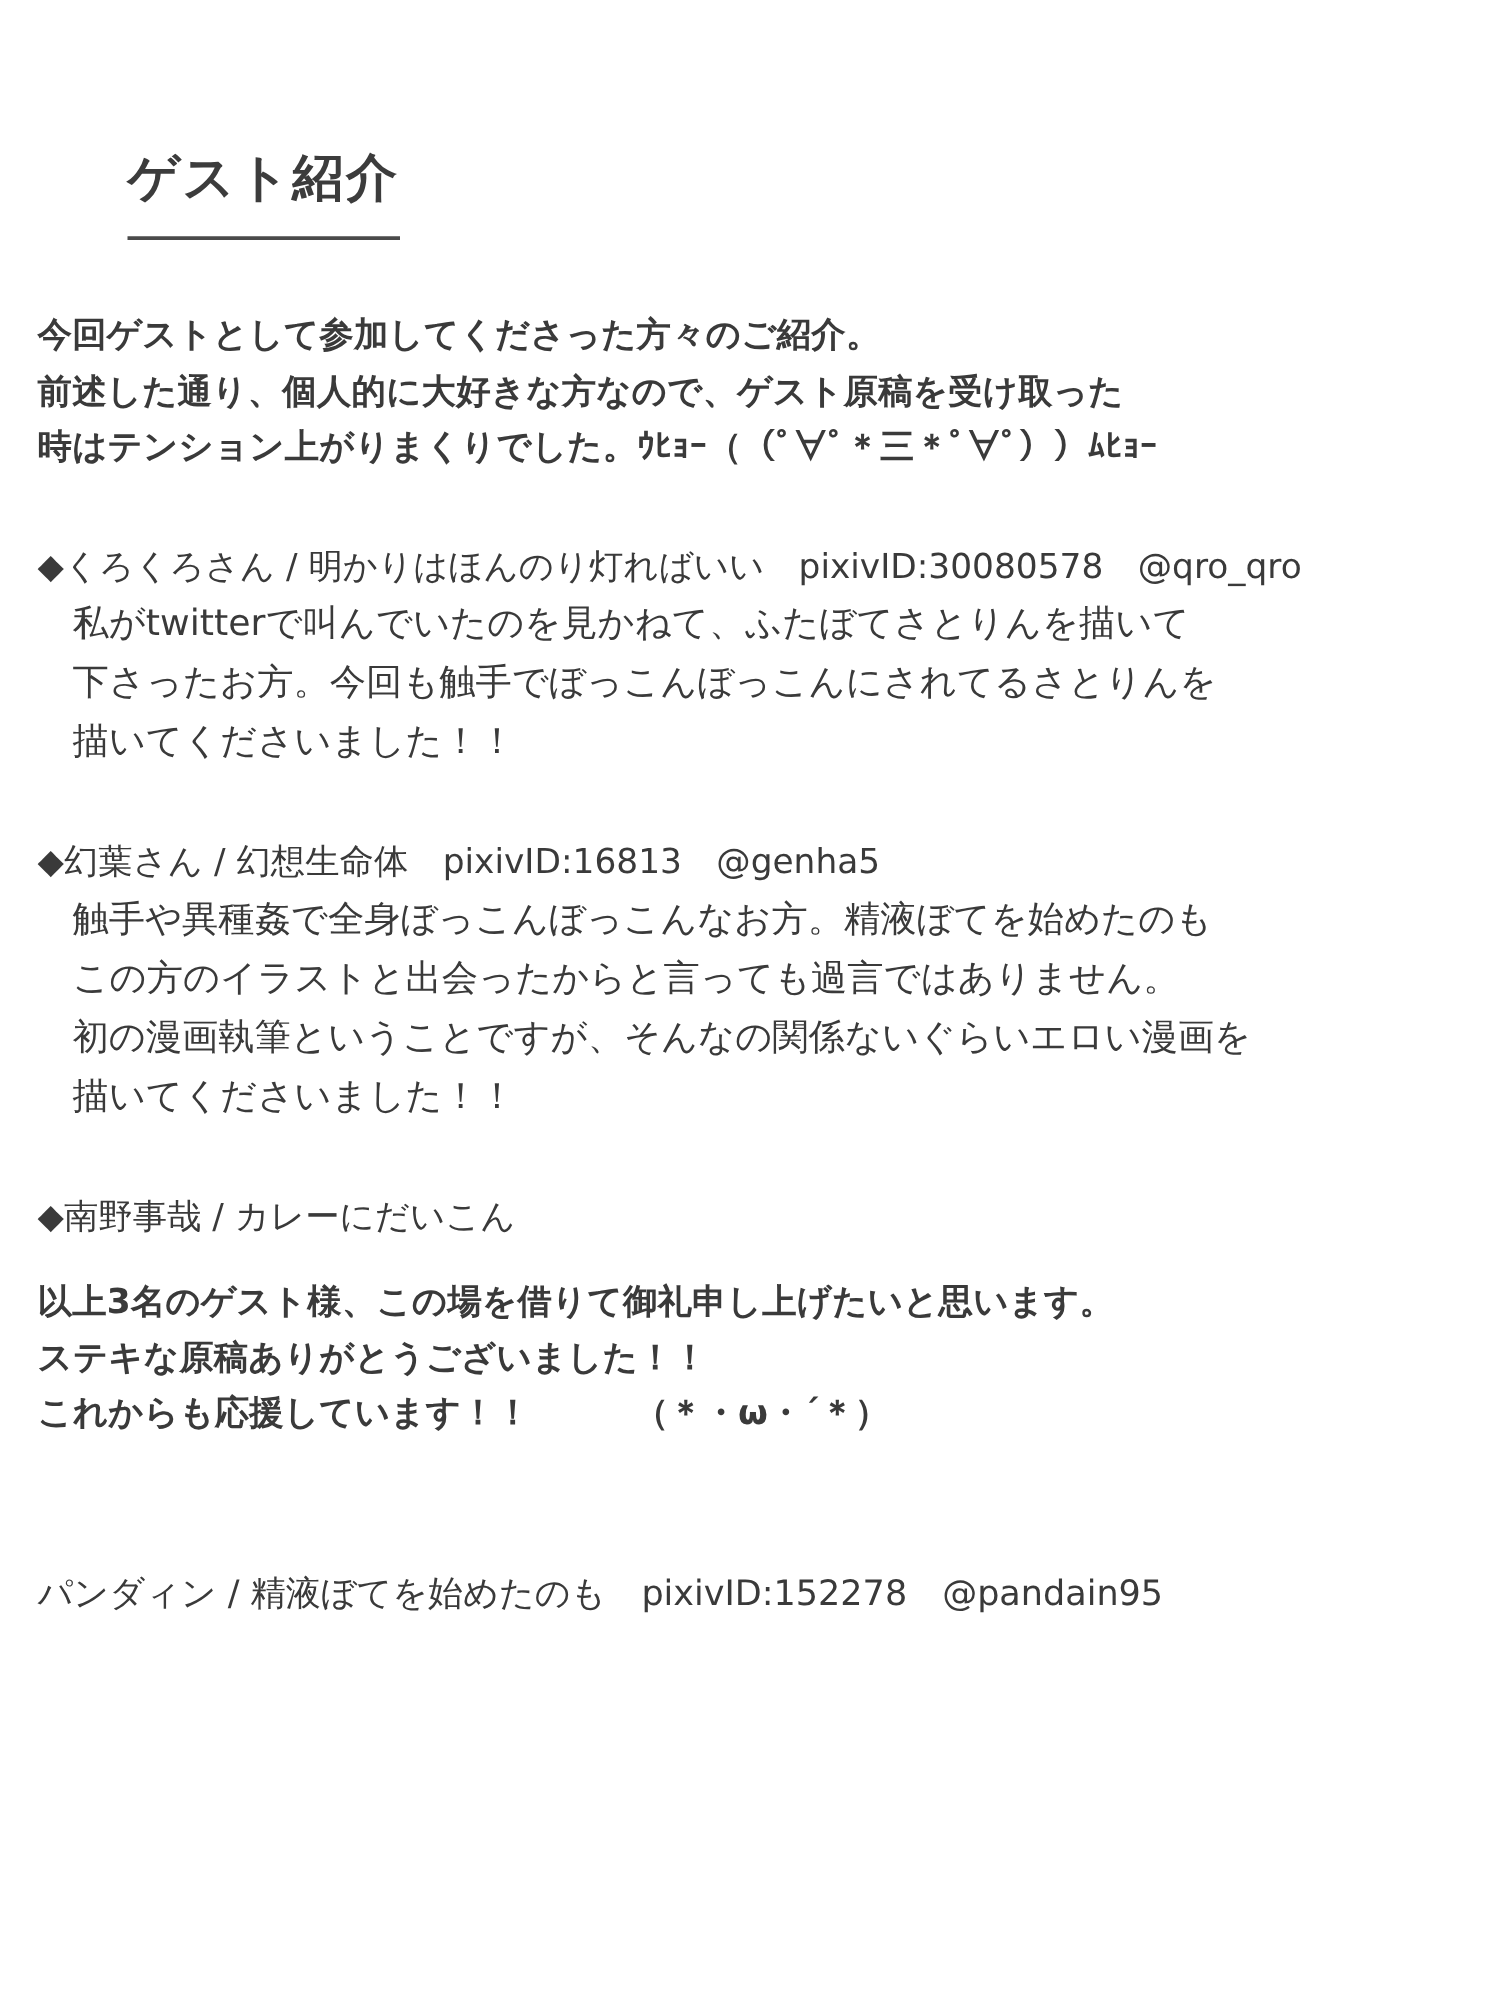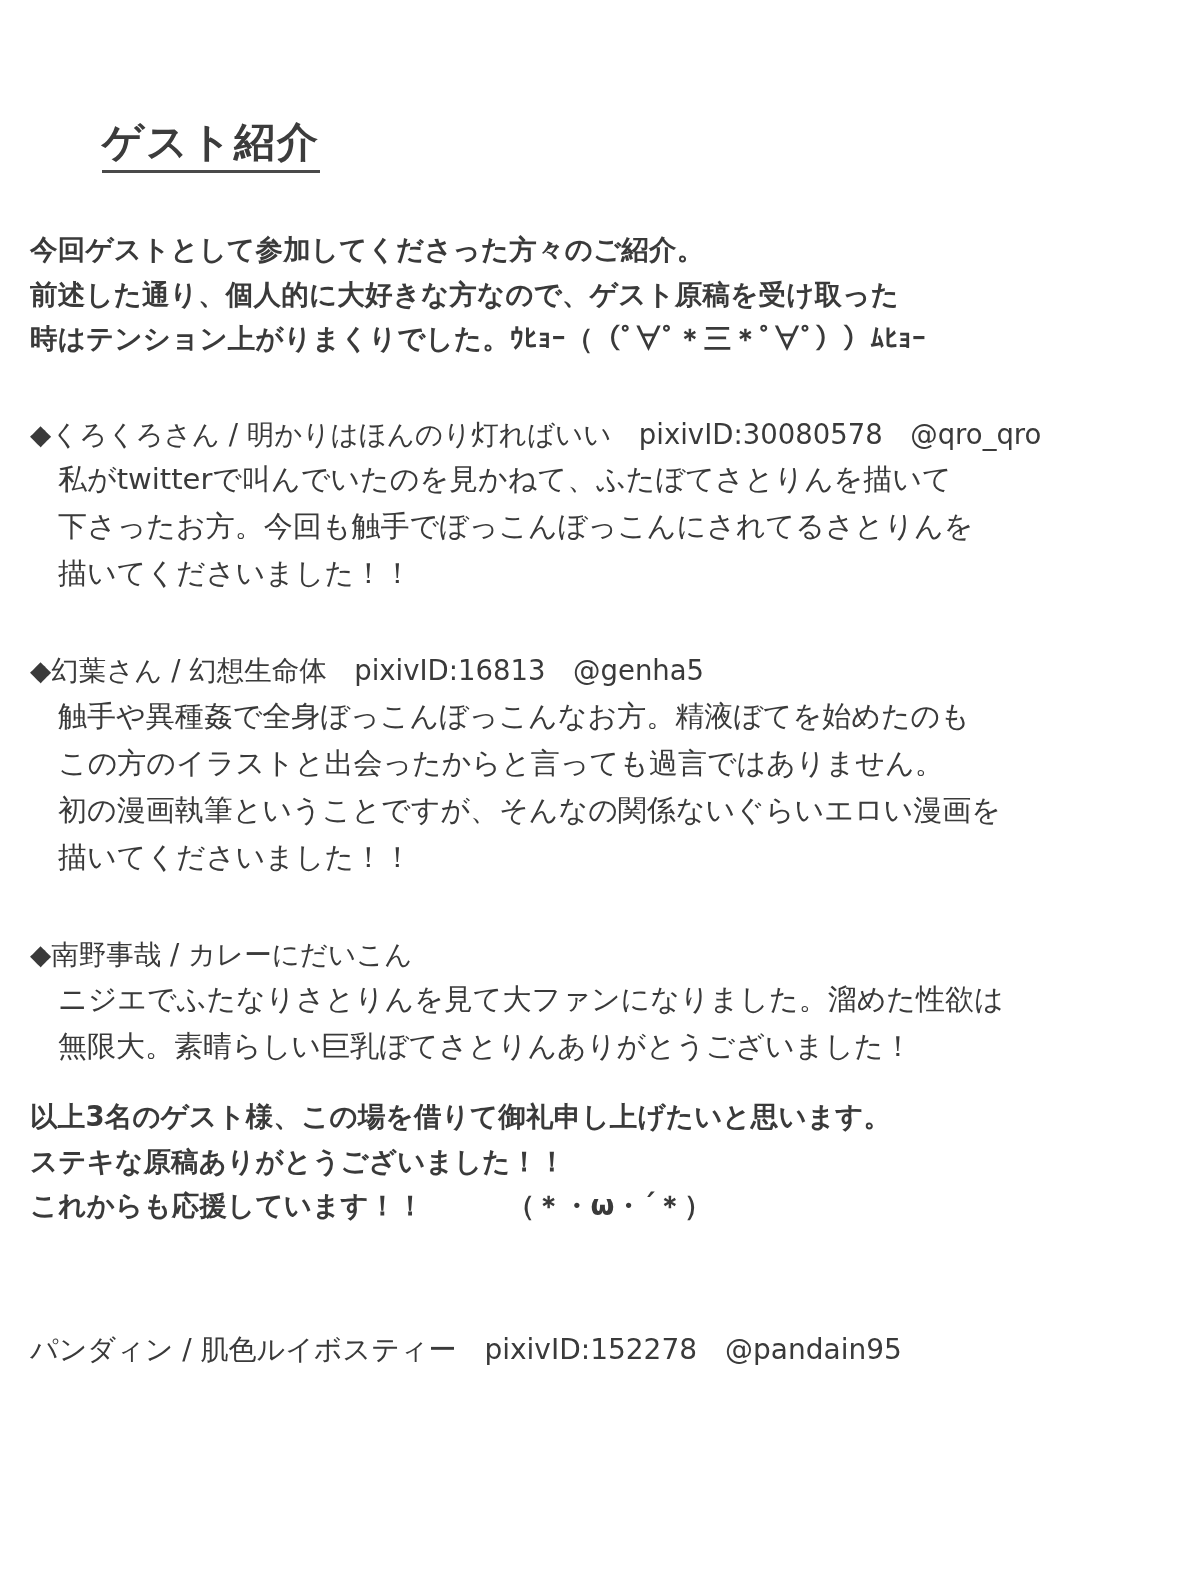--- a/index.html
+++ b/index.html
@@ -22,21 +22,21 @@
     padding: 118px 40px 0 30px;
   }
   .heading {
     font-size: 41px;
     line-height: 1.2;
     letter-spacing: 2px;
     color: #3c3c3c;
     margin: 0 0 0 72px;
     display: inline-block;
     border-bottom: 3px solid #4a4a4a;
-    padding-bottom: 3px;
+    padding-bottom: 22px;
   }
   .body-block {
     margin-top: 54px;
   }
   p {
     margin: 0;
     font-size: 27.5px;
     line-height: 1.62;
     color: #3a3a3a;
     letter-spacing: 0.2px;
@@ -97,27 +97,25 @@
     <div class="entry">
       <div class="entry-title">◆幻葉さん / 幻想生命体　pixivID:16813　@genha5</div>
       <div class="entry-desc">触手や異種姦で全身ぼっこんぼっこんなお方。精液ぼてを始めたのも
 この方のイラストと出会ったからと言っても過言ではありません。
 初の漫画執筆ということですが、そんなの関係ないぐらいエロい漫画を
 描いてくださいました！！</div>
     </div>
 
     <div class="entry">
       <div class="entry-title">◆南野事哉 / カレーにだいこん</div>
-      <div class="entry-desc">ニジエでふたなりさとりんを見て大ファンになりました。溜めた性欲は
-無限大。素晴らしい巨乳ぼてさとりんありがとうございました！</div>
     </div>
 
     <div class="closing">
       <p>以上3名のゲスト様、この場を借りて御礼申し上げたいと思います。
 ステキな原稿ありがとうございました！！
 これからも応援しています！！　　　（＊・ω・´＊）ゞ</p>
     </div>
 
 
-    <div class="signature">パンダィン / 肌色ルイボスティー　pixivID:152278　@pandain95</div>
+    <div class="signature">パンダィン / 精液ぼてを始めたのも　pixivID:152278　@pandain95</div>
 
   </div>
 </div>
 
 </body></html>

